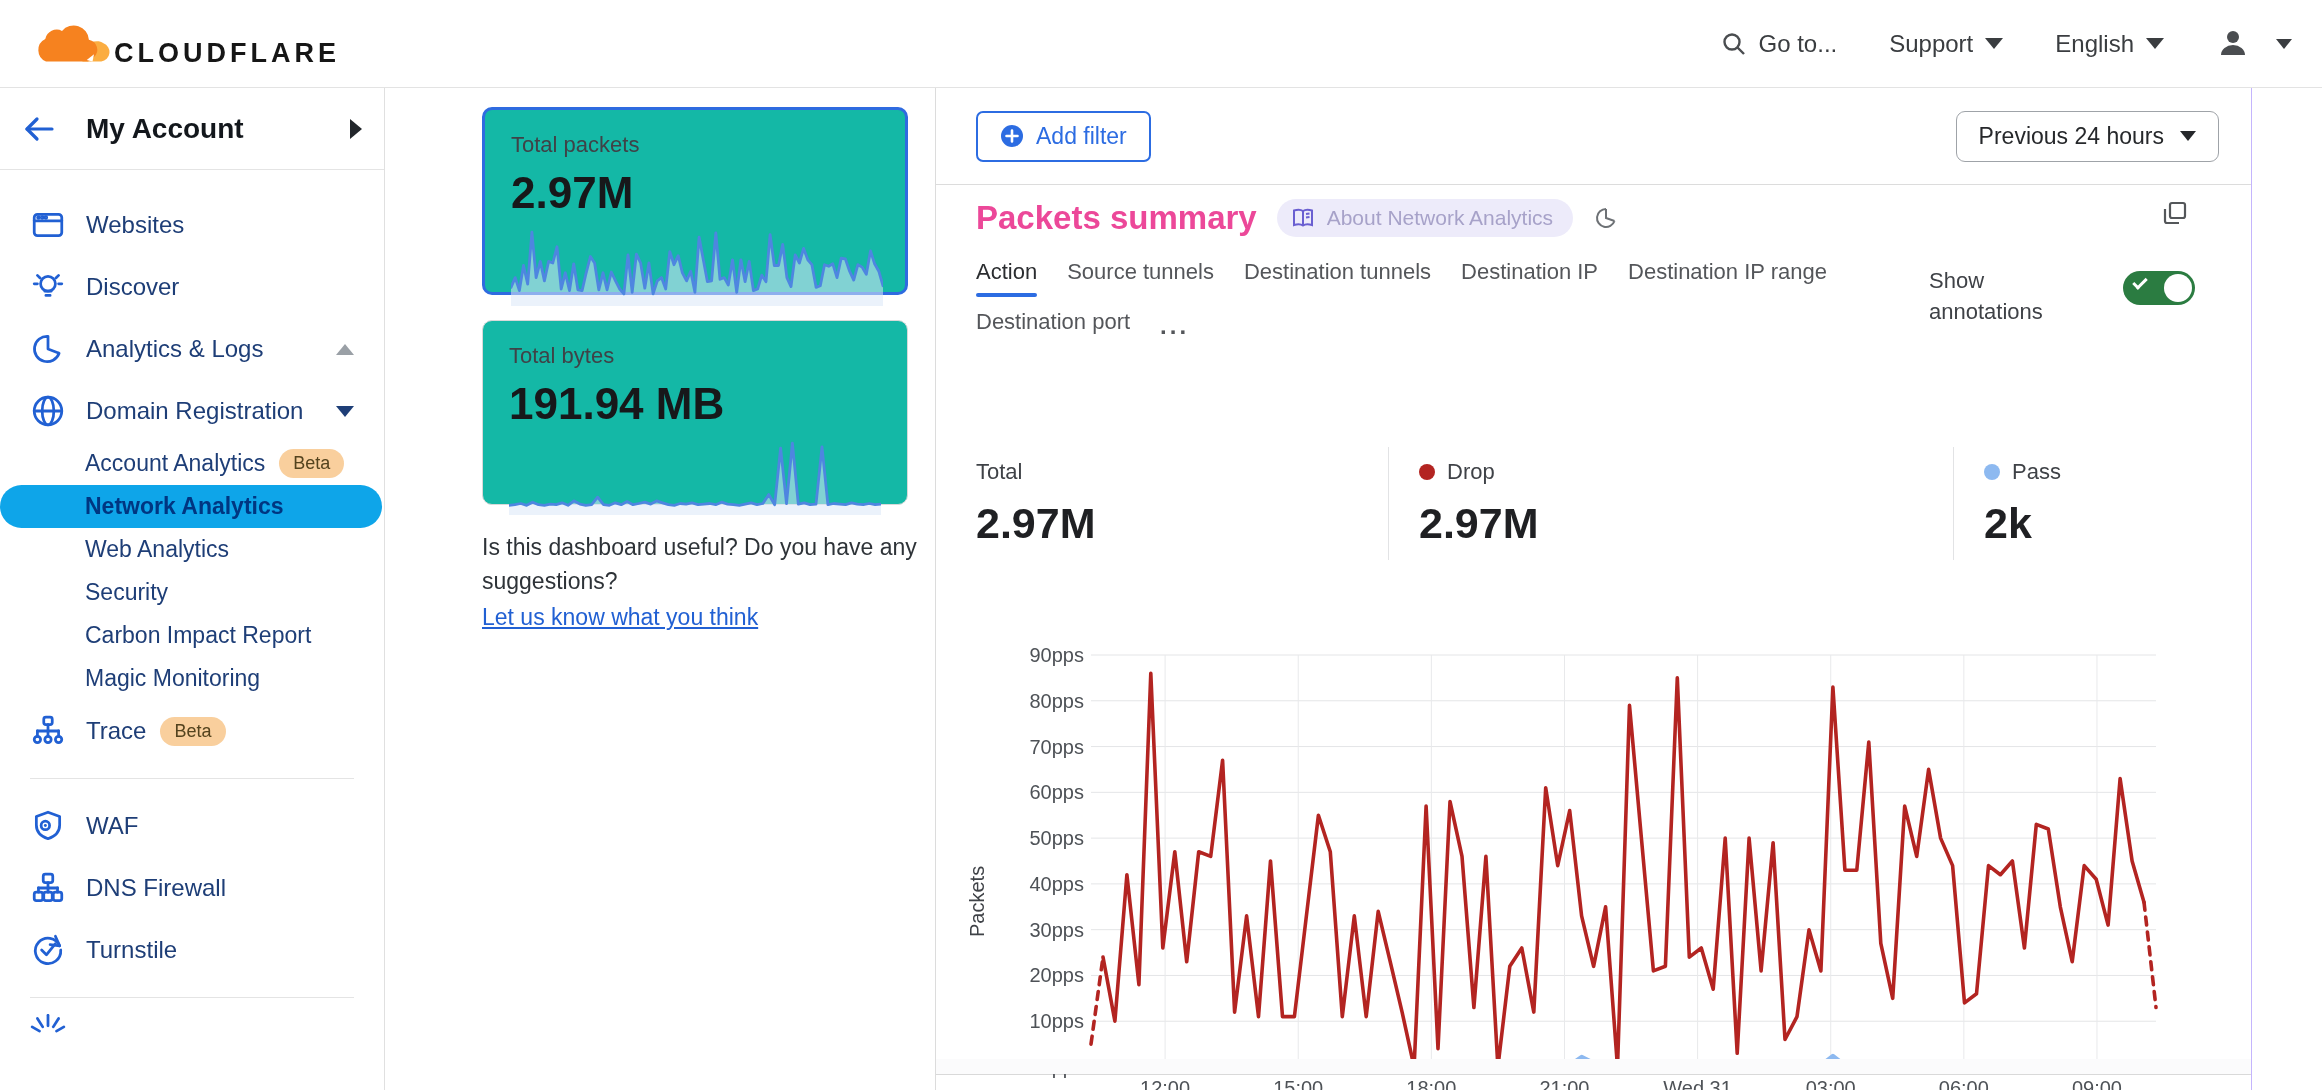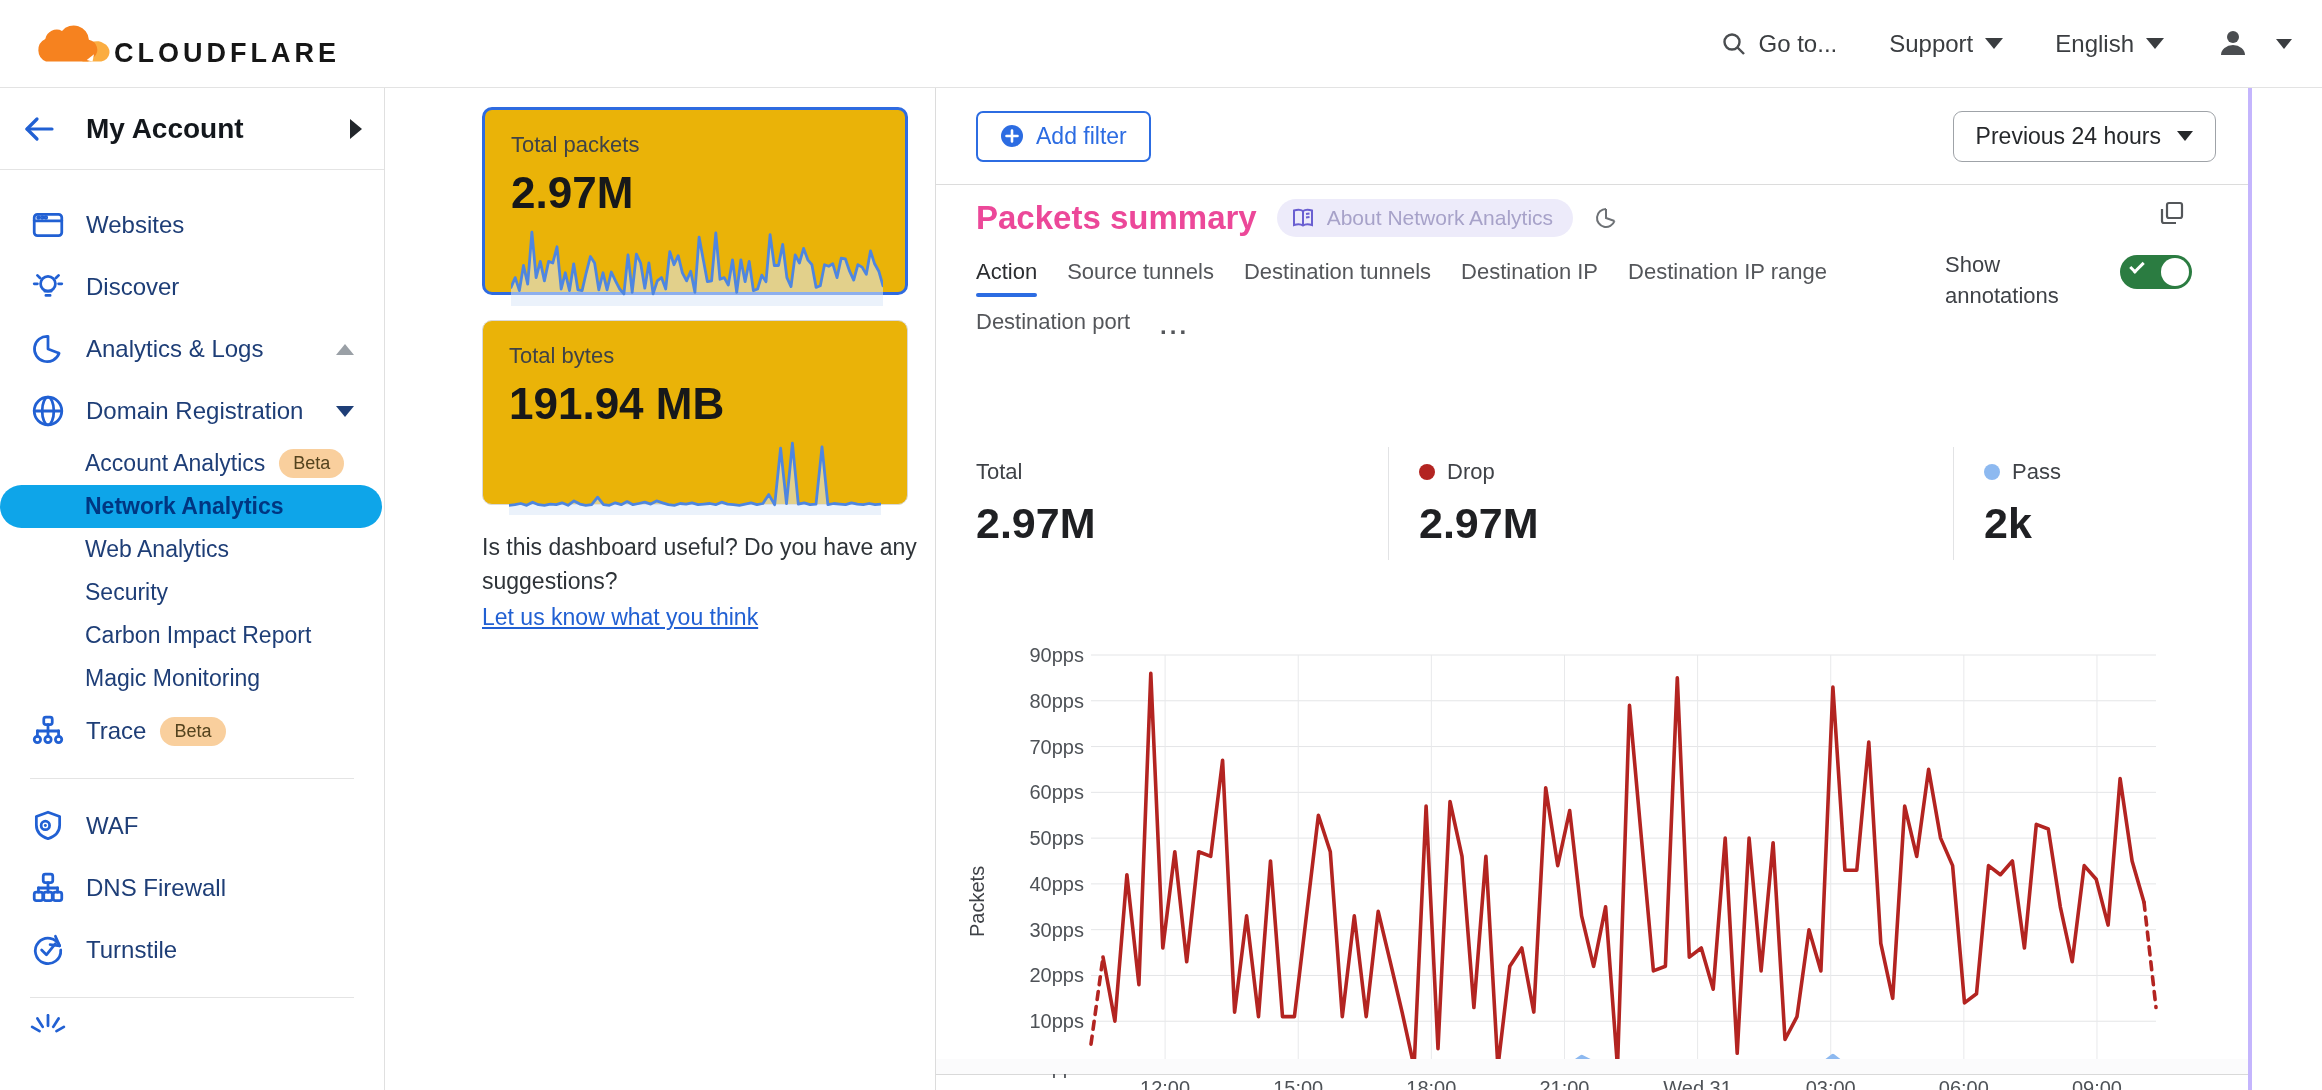--- a/index.html
+++ b/index.html
@@ -29,49 +29,49 @@
 .nav-caret-up { margin-left:auto; width:0; height:0; border-left:9px solid transparent; border-right:9px solid transparent; border-bottom:11px solid #9aa0a6; }
 .sub-item { height:43px; display:flex; align-items:center; padding-left:85px; cursor:pointer; }
 .sub-item .lbl { font-size:23px; color:#1e3e77; }
 .sub-item.selected { background:#0ea5e9; border-radius:22px; margin-right:2px; }
 .sub-item.selected .lbl { font-weight:bold; color:#003681; }
 .beta { background:#f9cf9d; color:#54431e; font-size:18px; border-radius:999px; padding:4px 14px; margin-left:14px; }
 .side-div { height:1px; background:#e4e4e4; margin:16px 30px 16px 30px; }
 
 
 .midcol { position:absolute; left:385px; top:88px; width:550px; height:1002px; background:#fff; }
-.stat-card { position:absolute; left:97px; width:426px; background:#eab308; border:1px solid #d9d9d9; border-radius:10px; padding:22px 26px 12px 26px; cursor:pointer; }
+.stat-card { position:absolute; left:97px; width:426px; background:#14b8a6; border:1px solid #d9d9d9; border-radius:10px; padding:22px 26px 12px 26px; cursor:pointer; }
 .stat-card.active { border:3px solid #2f6be0; }
 .stat-card .ttl { font-size:22px; color:#3f4247; }
 .stat-card .val { font-size:44px; font-weight:bold; color:#17181a; margin-top:10px; }
 .feedback { position:absolute; left:97px; top:442px; width:480px; font-size:23px; color:#2e3338; line-height:34px; }
 .feedback a { color:#2160d3; text-decoration:underline; cursor:pointer; }
 .feedback .lnk { margin-top:2px; }
 
 
-.panel { position:absolute; left:935px; top:88px; width:1317px; height:1002px; background:#fff; border-left:1px solid #dcdcdc; border-right:4px solid #c4b5fd; }
+.panel { position:absolute; left:935px; top:88px; width:1317px; height:1002px; background:#fff; border-left:1px solid #dcdcdc; border-right:1px solid #c4b5fd; }
 .filter-row { position:absolute; left:0; top:0; width:100%; height:97px; border-bottom:1px solid #dcdcdc; display:flex; align-items:center; padding:0 32px 0 40px; }
 .add-filter { display:flex; align-items:center; gap:12px; border:2px solid #2c6ce2; border-radius:7px; background:#fff; color:#2c6ce2; font-size:23px; padding:10px 22px; cursor:pointer; }
 .time-range { margin-left:auto; display:flex; align-items:center; gap:16px; border:1px solid #9fa3a8; border-radius:9px; background:#fff; color:#26282b; font-size:23px; padding:11px 22px; cursor:pointer; }
 .time-range .caret { border-top-color:#26282b; }
 
 .section { position:absolute; left:0; top:97px; width:100%; height:890px; border-bottom:1px solid #d9d9d9; }
 .title-row { position:absolute; left:40px; top:14px; display:flex; align-items:center; gap:20px; }
 .sec-title { font-size:33px; font-weight:bold; color:#ec4899; }
 .about-badge { display:flex; align-items:center; gap:12px; background:#edebfa; border-radius:999px; padding:7px 20px 7px 14px; cursor:pointer; }
 .about-badge .txt { font-size:21px; color:#a7a2c9; }
 .expand-ic { position:absolute; right:62px; top:14px; cursor:pointer; }
 
 .tabs { position:absolute; left:40px; top:66px; width:880px; display:flex; flex-wrap:wrap; column-gap:30px; }
 .tab { font-size:22px; color:#54565a; line-height:30px; padding:6px 0 14px 0; cursor:pointer; position:relative; }
 .tab.active { color:#2b2d30; }
 .tab.active::after { content:""; position:absolute; left:0; right:0; bottom:4px; height:4px; background:#2c6ce2; border-radius:2px; }
 .tab.more { font-weight:bold; letter-spacing:3px; padding-top:10px; font-size:24px; }
 
-.annotations { position:absolute; right:56px; top:64px; display:flex; gap:45px; align-items:flex-start; }
+.annotations { position:absolute; right:56px; top:80px; display:flex; gap:64px; align-items:flex-start; }
 .annotations .txt { font-size:22px; color:#3f4247; line-height:31px; width:130px; }
 .toggle { width:72px; height:34px; border-radius:999px; background:#2b7c41; position:relative; cursor:pointer; flex:none; margin-top:6px; }
 .toggle .knob { position:absolute; right:3px; top:3px; width:28px; height:28px; border-radius:50%; background:#fff; }
 .toggle .check { position:absolute; left:10px; top:7px; width:14px; height:8px; border-left:3px solid #fff; border-bottom:3px solid #fff; transform:rotate(-45deg); }
 
 .stats { position:absolute; left:40px; top:262px; right:56px; display:flex; }
 .stat-block { padding:12px 0 12px 0; }
 .stat-block.b0 { width:412px; }
 .stat-block.b1 { width:565px; border-left:1px solid #e2e3e5; padding-left:30px; }
 .stat-block.b2 { border-left:1px solid #e2e3e5; padding-left:30px; flex:1; }

